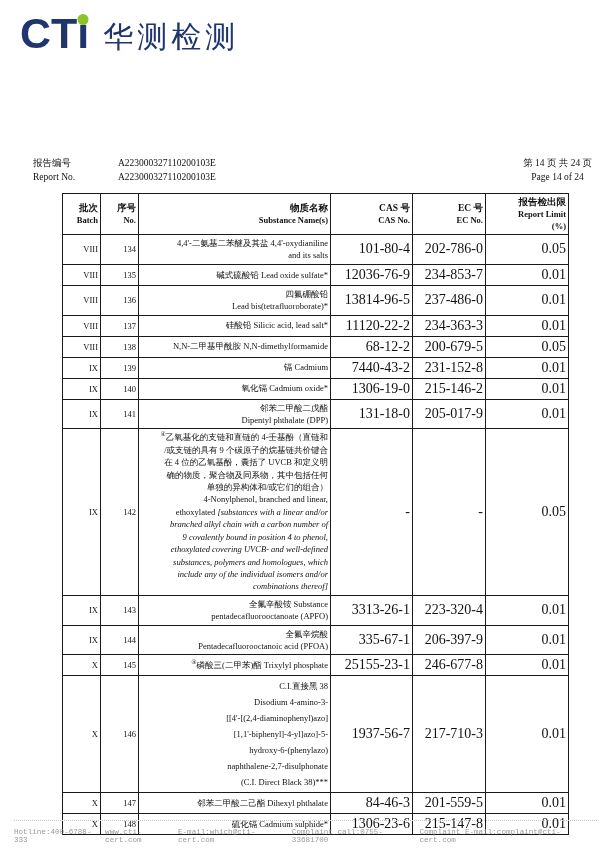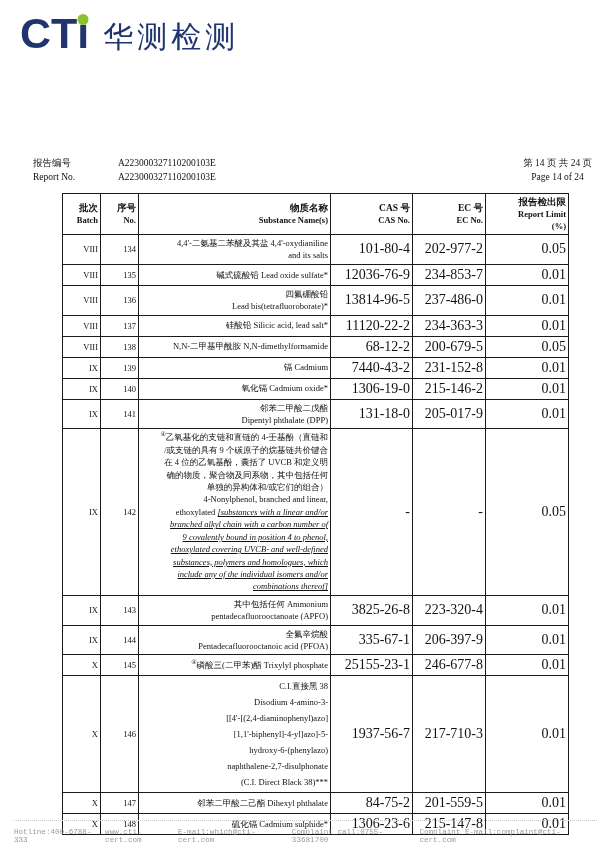--- a/index.html
+++ b/index.html
@@ -29,21 +29,21 @@
 
   
   table.rpt{position:absolute;top:193px;left:62px;width:506px;border-collapse:collapse;
             table-layout:fixed;font-size:8.5px;text-align:right;}
   table.rpt th,table.rpt td{border:1.6px solid #1a1a1a;vertical-align:middle;padding:2px 2px;
             overflow:hidden;}
   .hcn{font-weight:bold;font-size:9.5px;line-height:13px;}
   .hen{font-weight:bold;font-size:8.5px;line-height:11.5px;}
   .sline{line-height:12.4px;}
   .row-tall .sline{line-height:16px;}
-  .it{font-style:italic;text-decoration:underline;}
+  .it{font-style:italic;}
   sup.fnote{font-size:6px;vertical-align:super;line-height:0;}
   td.c-num{font-size:14px;}
 
   
   .footer{position:absolute;left:14px;right:14px;top:820px;border-top:1px dotted #c6c6c6;
           padding-top:7px;display:flex;justify-content:space-between;
           font-family:Liberation Mono, monospace;font-size:7.6px;color:#9b9b9b;}
 </style>
 </head>
 <body>
@@ -109,21 +109,21 @@
     </thead>
     <tbody>
         <tr>
           <td>VIII</td>
           <td>134</td>
           <td>
             <div class="sline"><span>4,4'-二氨基二苯醚及其盐 4,4'-oxydianiline</span></div>
             <div class="sline"><span>and its salts</span></div>
           </td>
           <td class="c-num">101-80-4</td>
-          <td class="c-num">202-977-2</td>
+          <td class="c-num">202-786-0</td>
           <td class="c-num">0.05</td>
         </tr>
         <tr>
           <td>VIII</td>
           <td>135</td>
           <td>
             <div class="sline"><span>碱式硫酸铅 Lead oxide sulfate*</span></div>
           </td>
           <td class="c-num">12036-76-9</td>
           <td class="c-num">234-853-7</td>
@@ -210,24 +210,24 @@
             <div class="sline"><span class="it">combinations thereof]</span></div>
           </td>
           <td class="c-num">-</td>
           <td class="c-num">-</td>
           <td class="c-num">0.05</td>
         </tr>
         <tr>
           <td>IX</td>
           <td>143</td>
           <td>
-            <div class="sline"><span>其中包括任何 Ammonium</span></div>
+            <div class="sline"><span>全氟辛酸铵 Substance</span></div>
             <div class="sline"><span>pentadecafluorooctanoate (APFO)</span></div>
           </td>
-          <td class="c-num">3825-26-8</td>
+          <td class="c-num">3313-26-1</td>
           <td class="c-num">223-320-4</td>
           <td class="c-num">0.01</td>
         </tr>
         <tr>
           <td>IX</td>
           <td>144</td>
           <td>
             <div class="sline"><span>全氟辛烷酸</span></div>
             <div class="sline"><span>Pentadecafluorooctanoic acid (PFOA)</span></div>
           </td>
@@ -260,21 +260,21 @@
           <td class="c-num">1937-56-7</td>
           <td class="c-num">217-710-3</td>
           <td class="c-num">0.01</td>
         </tr>
         <tr>
           <td>X</td>
           <td>147</td>
           <td>
             <div class="sline"><span>邻苯二甲酸二己酯 Dihexyl phthalate</span></div>
           </td>
-          <td class="c-num">84-75-2</td>
+          <td class="c-num">84-46-3</td>
           <td class="c-num">201-559-5</td>
           <td class="c-num">0.01</td>
         </tr>
         <tr>
           <td>X</td>
           <td>148</td>
           <td>
             <div class="sline"><span>硫化镉 Cadmium sulphide*</span></div>
           </td>
           <td class="c-num">1306-23-6</td>

